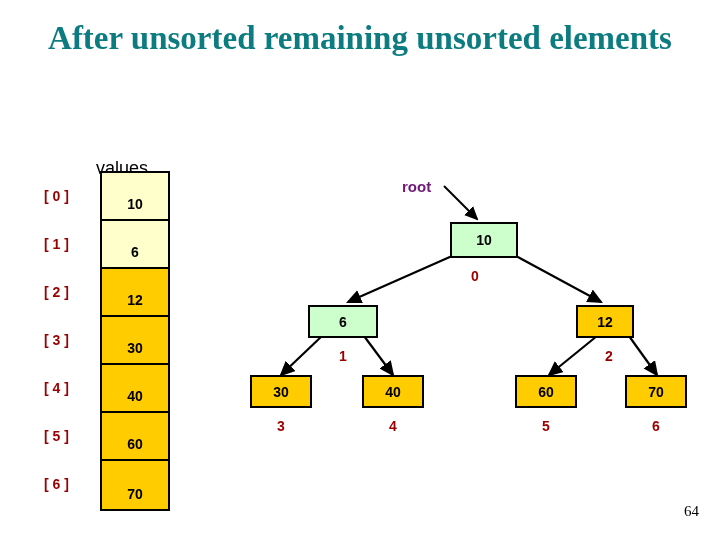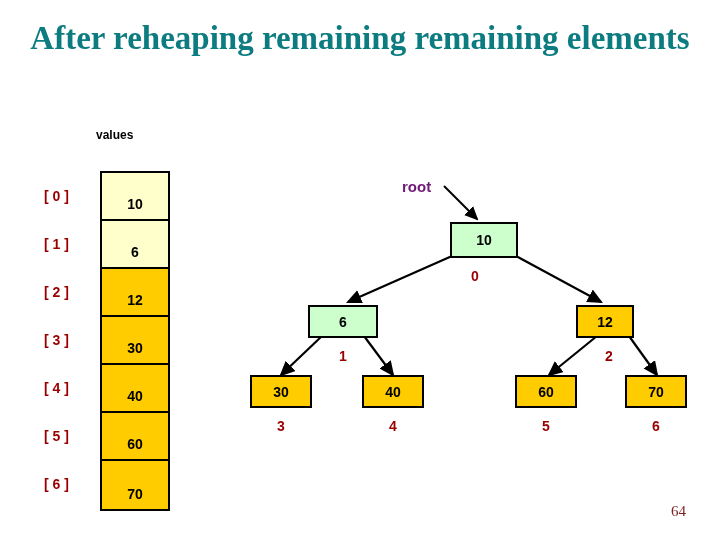--- a/index.html
+++ b/index.html
@@ -34,23 +34,23 @@
   #array-region {
     position: absolute;
     left: 0;
     top: 0;
     width: 260px;
     height: 540px;
   }
   #array-label {
     position: absolute;
     left: 96px;
-    top: 128px;
-    font-size: 12px;
-    font-weight: bold;
+    top: 158px;
+    font-size: 18px;
+    font-weight: normal;
     color: #000000;
   }
   #array-table {
     position: absolute;
     left: 100px;
     top: 171px;
     width: 70px;
     border: 2px solid #000000;
     box-sizing: border-box;
   }
@@ -134,31 +134,31 @@
     left: 402px;
     top: 178px;
     font-size: 15px;
     font-weight: bold;
     color: #701a75;
   }
 
   
   #page-number {
     position: absolute;
-    right: 34px;
+    right: 21px;
     bottom: 20px;
     font-family: "Liberation Serif", serif;
     font-size: 15px;
-    color: #7f1d1d;
+    color: #000000;
   }
 </style>
 </head>
 <body>
 
-<div id="slide-title">After reheaping remaining remaining elements</div>
+<div id="slide-title">After unsorted remaining unsorted elements</div>
 
 <div id="array-region">
 
   <div id="array-label">values</div>
 
   <div id="array-indices">
     <div class="array-index" style="top:188px;">[ 0 ]</div>
     <div class="array-index" style="top:236px;">[ 1 ]</div>
     <div class="array-index" style="top:284px;">[ 2 ]</div>
     <div class="array-index" style="top:332px;">[ 3 ]</div>

